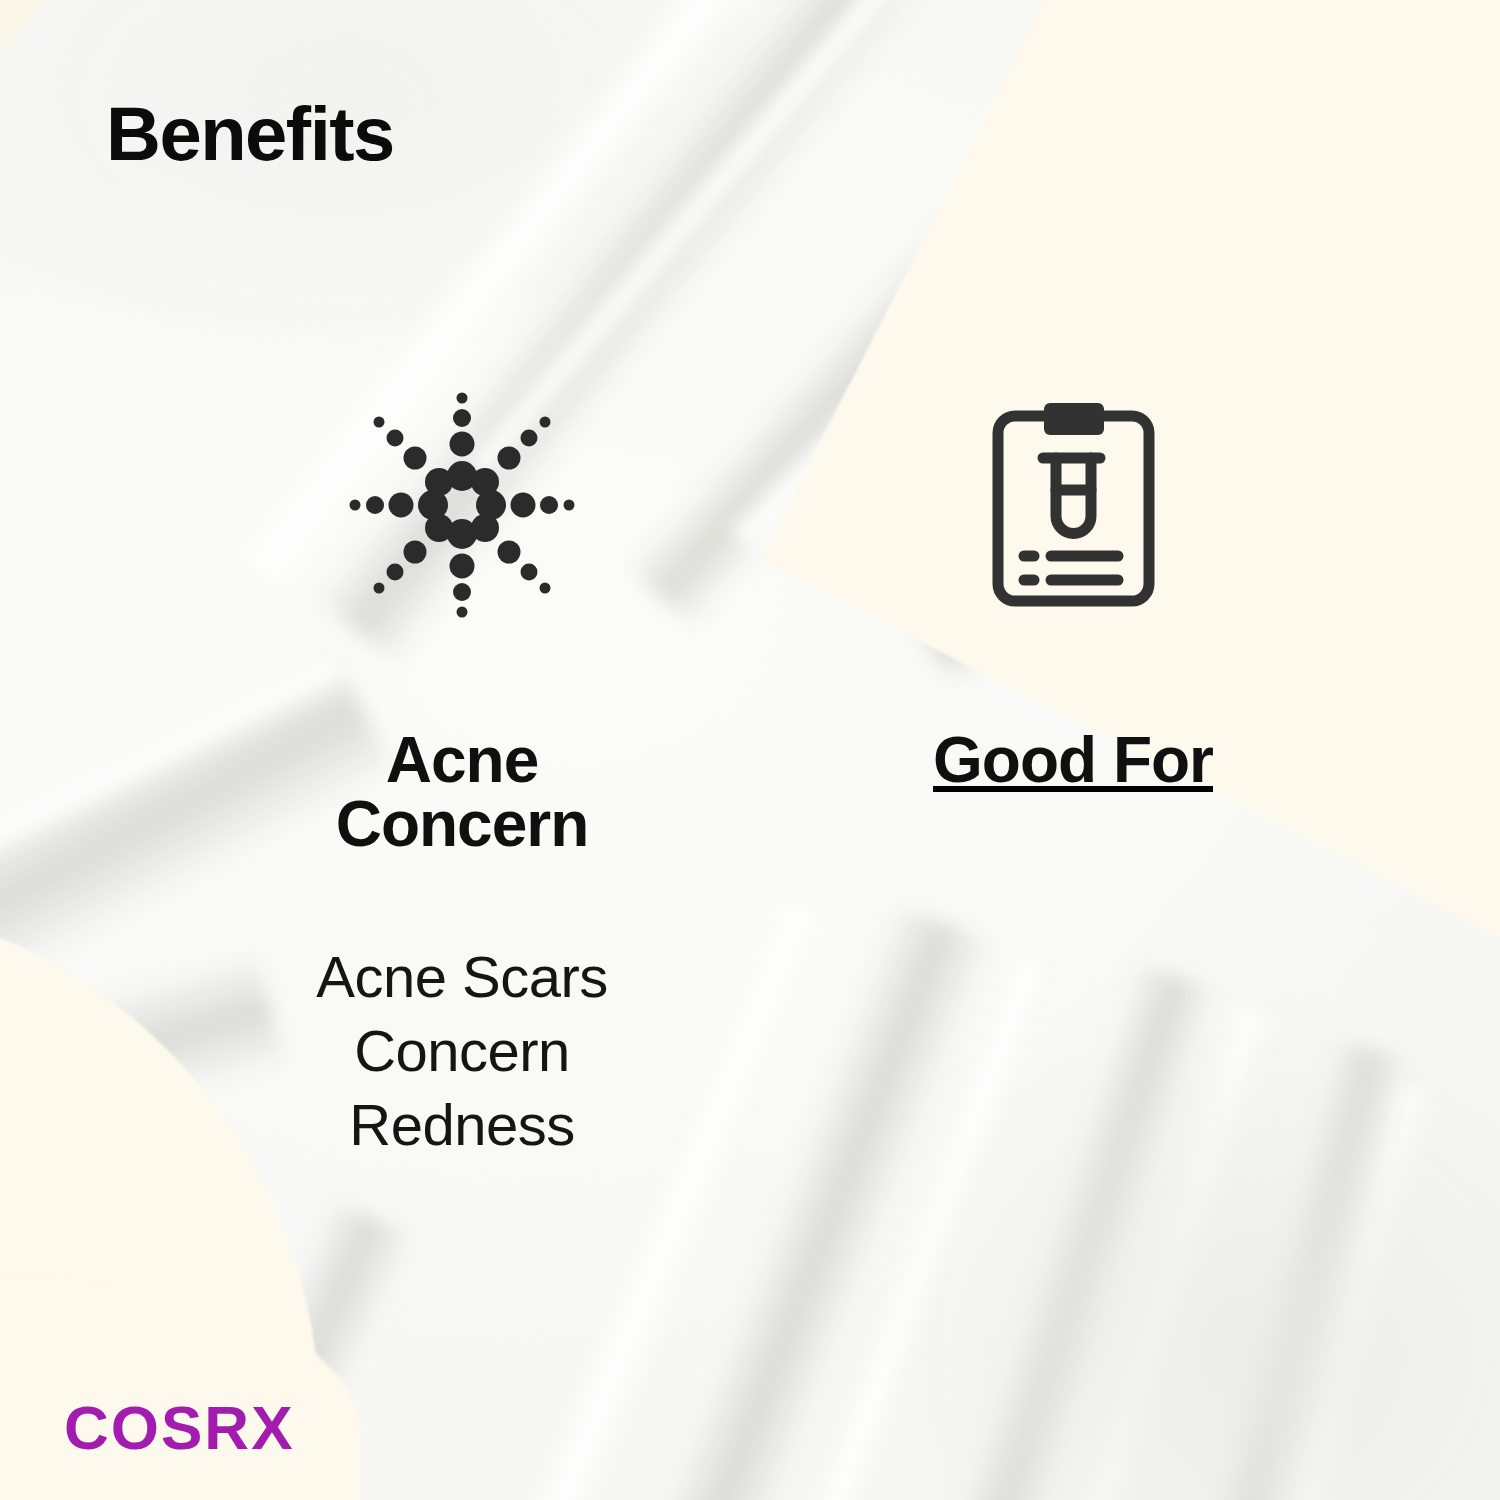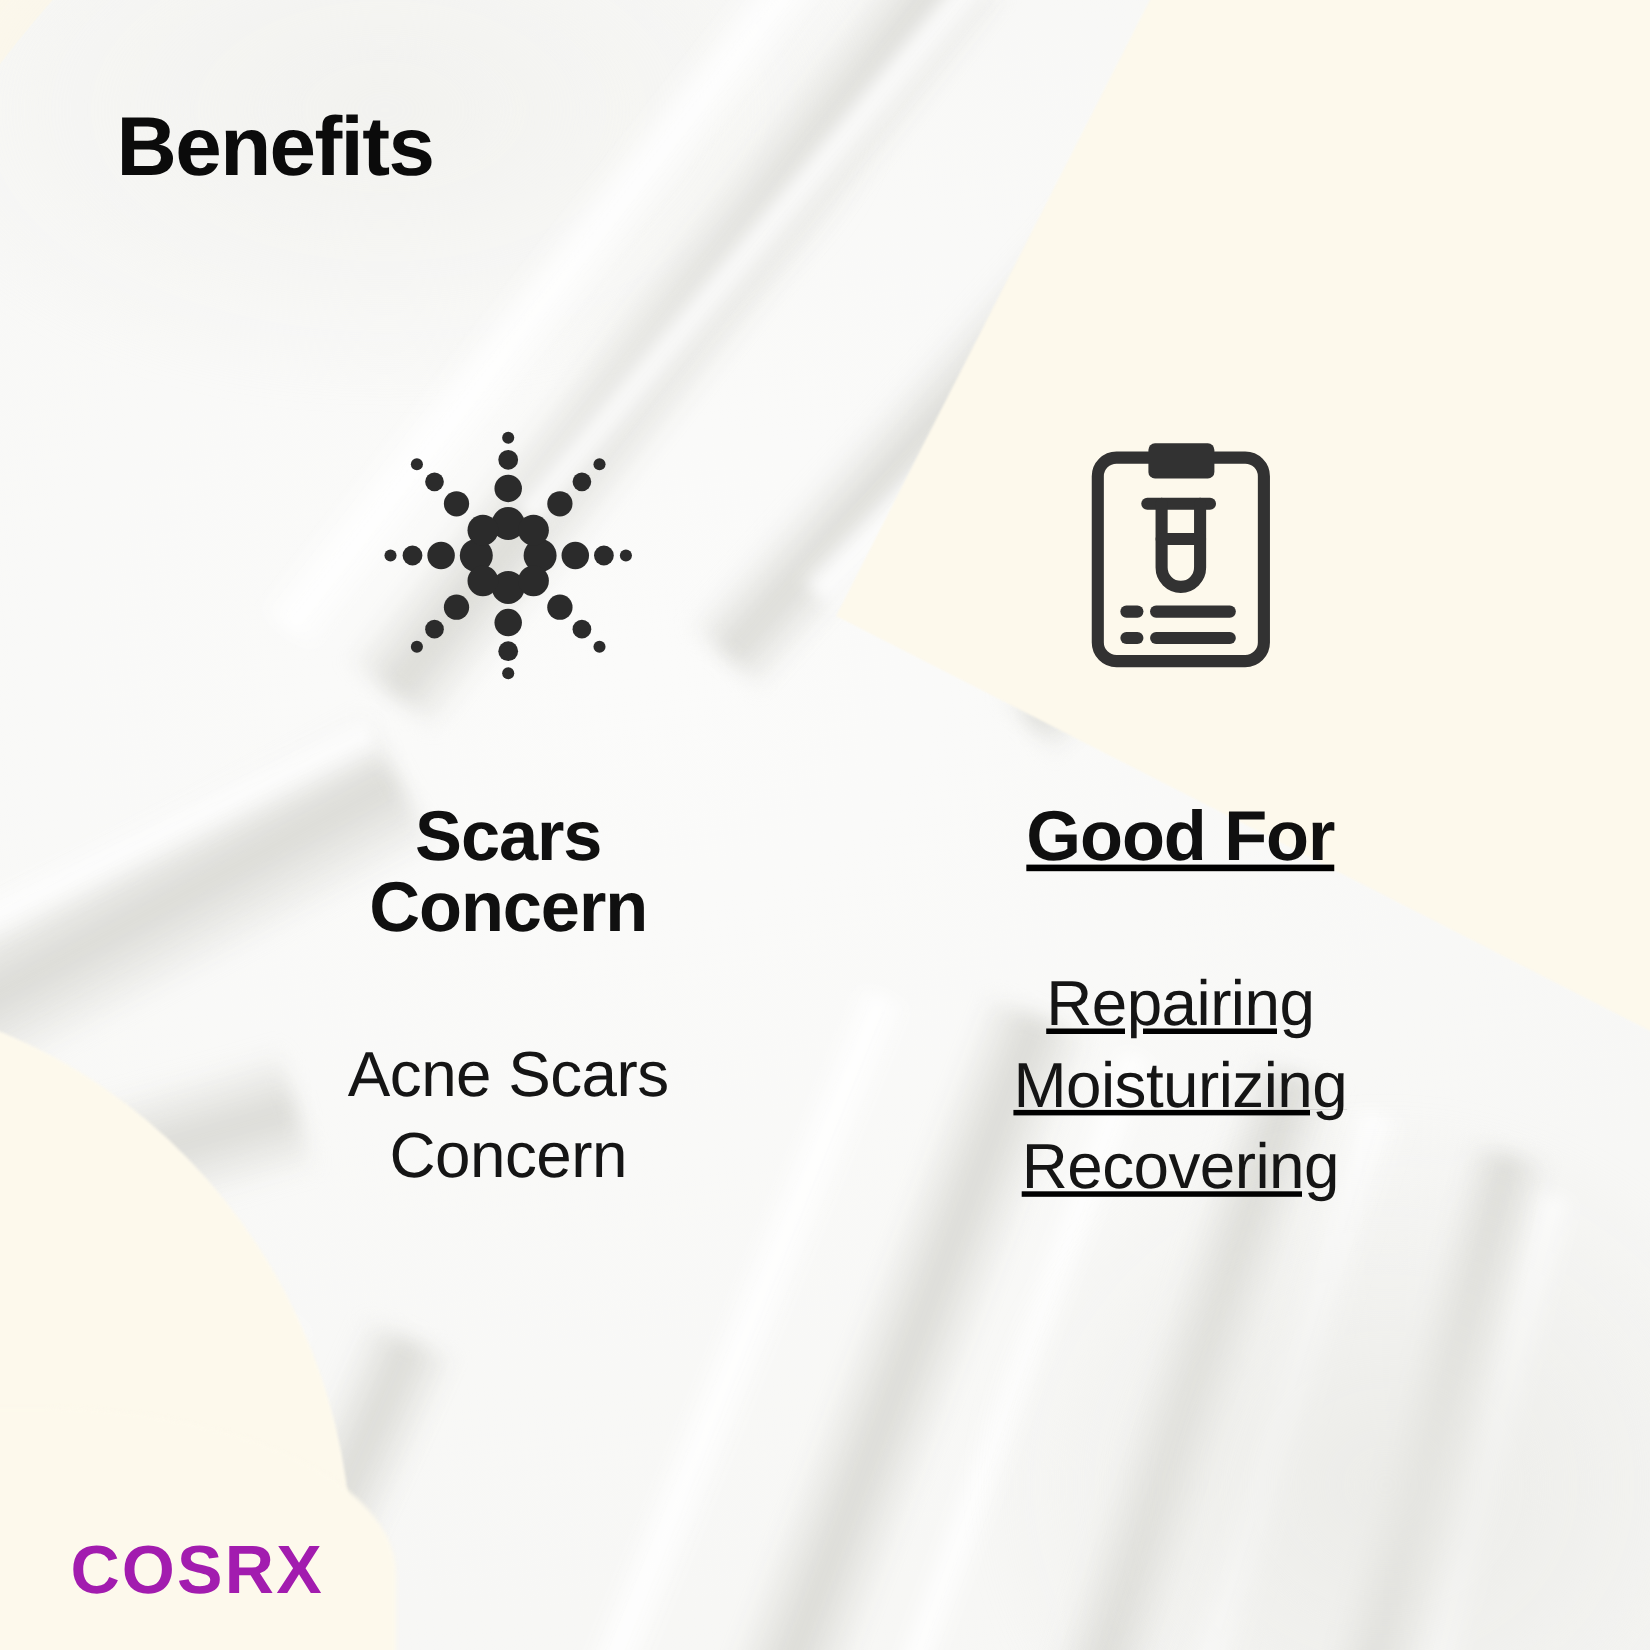--- a/index.html
+++ b/index.html
@@ -251,25 +251,26 @@
               <circle cx="32" cy="198" r="5.5"></circle>
 
               <circle cx="138" cy="138" r="14"></circle>
               <circle cx="162" cy="162" r="11.5"></circle>
               <circle cx="182" cy="182" r="8.5"></circle>
               <circle cx="198" cy="198" r="5.5"></circle>
             </g>
           </svg>
         </div>
 
-        <div class="col-heading">Scars Concern</div>
+        <div class="col-heading">Acne Concern</div>
 
         <div class="col-list">
           <div class="col-list-item">Acne Scars</div>
           <div class="col-list-item">Concern</div>
+          <div class="col-list-item">Redness</div>
         </div>
       </div>
 
       <div class="col col-right">
 
         <div class="icon-box">
           <svg width="175" height="215" viewBox="0 0 175 215" aria-hidden="true">
             <g fill="none" stroke="#323232" stroke-width="11" stroke-linecap="round" stroke-linejoin="round">
 
               <rect x="12" y="18" width="151" height="185" rx="17" ry="17"></rect>
@@ -288,25 +289,20 @@
               <line x1="65" y1="158" x2="132" y2="158"></line>
 
               <line x1="38" y1="182" x2="48" y2="182"></line>
               <line x1="65" y1="182" x2="132" y2="182"></line>
             </g>
           </svg>
         </div>
 
         <div class="col-heading">Good For</div>
 
-        <div class="col-list">
-          <div class="col-list-item">Repairing</div>
-          <div class="col-list-item">Moisturizing</div>
-          <div class="col-list-item">Recovering</div>
-        </div>
       </div>
 
     </div>
 
     <div class="brand-logo">COSRX</div>
 
   </div>
 </div>
 
 </body></html>

